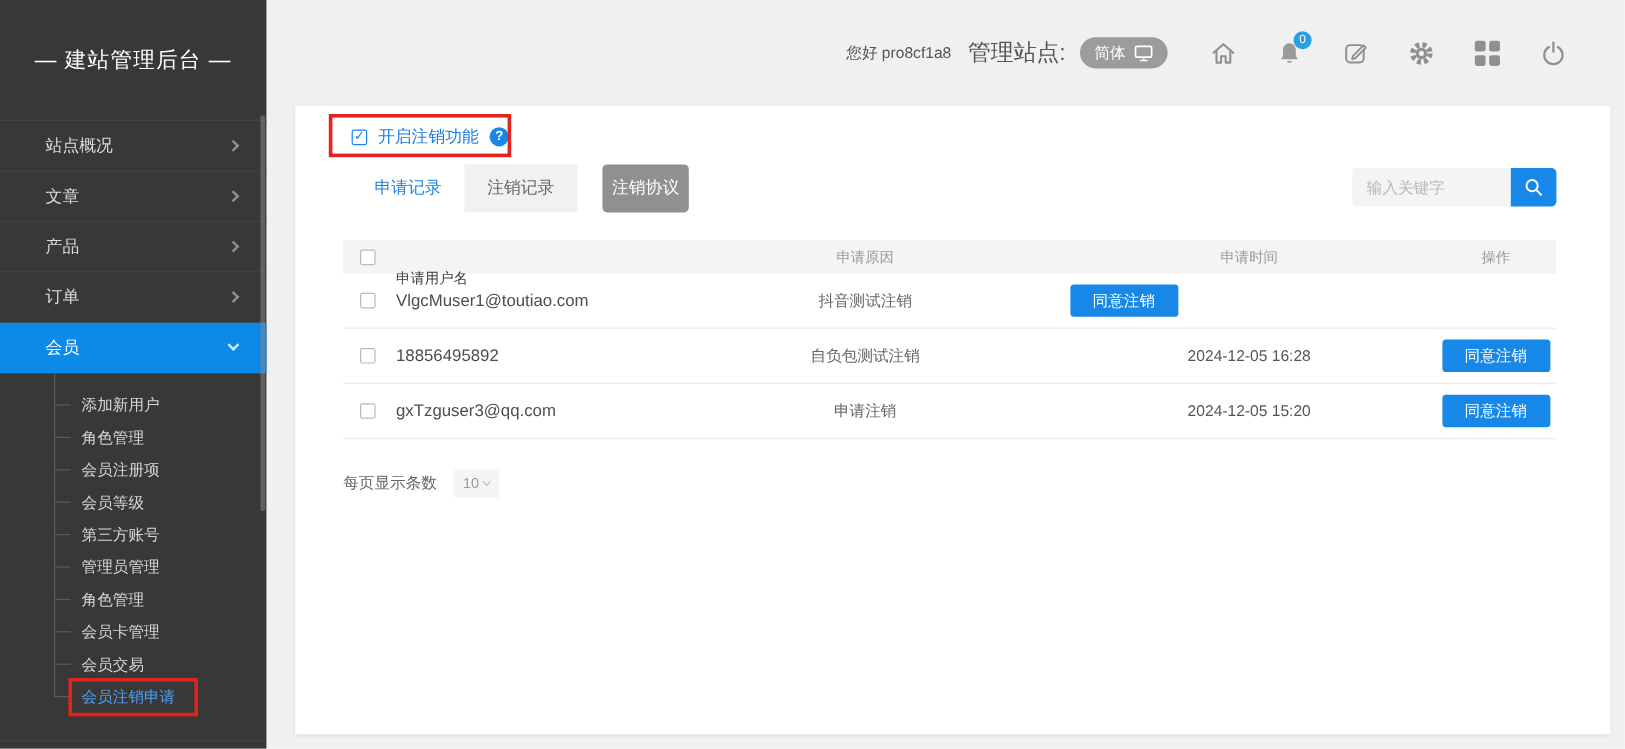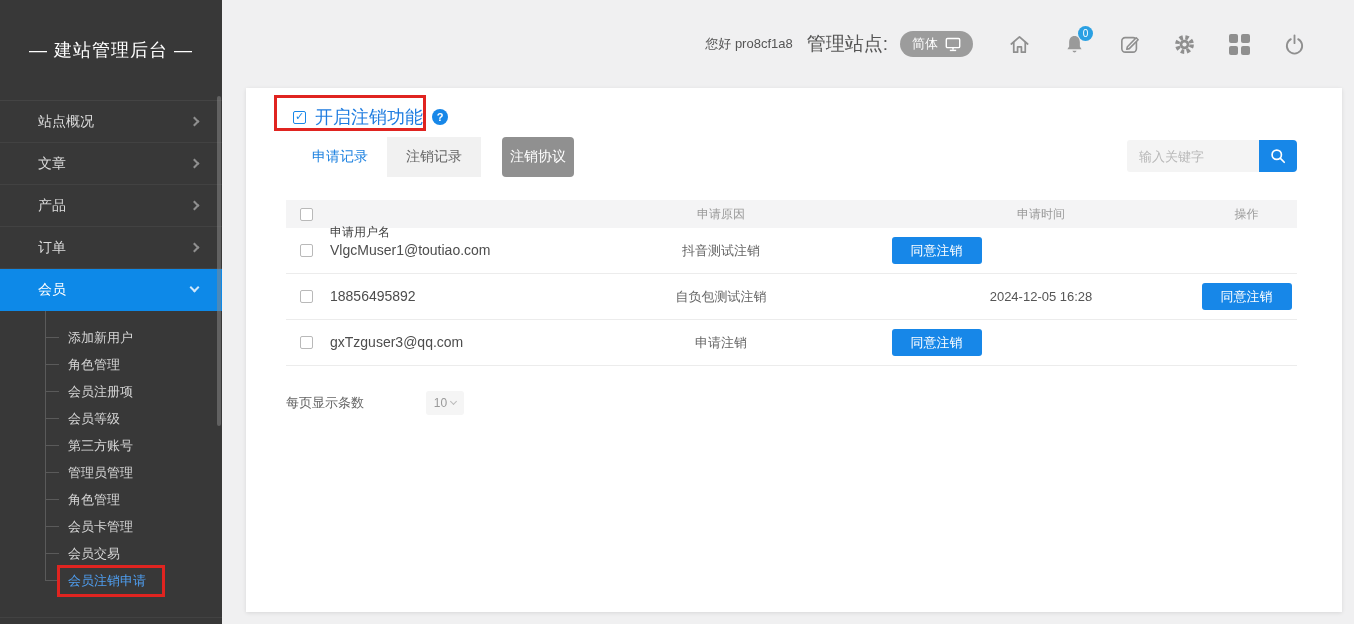--- a/index.html
+++ b/index.html
@@ -49,21 +49,21 @@
   
   .card { position:absolute; left:246px; top:88px; width:1096px; height:524px; background:#fff;
           box-shadow:0 1px 4px rgba(0,0,0,.10); }
 
   .toggle-row { position:absolute; left:47px; top:17px; display:flex; align-items:center; gap:9px; }
   .cb { width:13px; height:13px; border:1px solid #b9b9b9; border-radius:2px; background:#fff;
         position:relative; cursor:pointer; flex:none; }
   .cb.checked { border-color:#1787e8; }
   .cb.checked::after { content:"\2713"; position:absolute; left:1px; top:-2px; font-size:11px;
         font-weight:bold; color:#1787e8; }
-  .toggle-label { color:#1e7ce0; font-size:18px; }
+  .toggle-label { color:#1e7ce0; font-size:14px; }
   .qicon { width:16px; height:16px; border-radius:50%; background:#1787e8; color:#fff; font-size:11px;
         font-weight:bold; display:flex; align-items:center; justify-content:center; cursor:pointer; }
 
   .anno { position:absolute; border:3px solid #e02420; z-index:6; pointer-events:none; }
   .anno-toggle { left:28px; top:7px; width:152px; height:36px; }
   .anno-submenu { left:57px; top:565px; width:108px; height:32px; }
 
   .tabs { position:absolute; left:47px; top:49px; display:flex; }
   .tab { width:94px; height:40px; display:flex; align-items:center; justify-content:center;
          font-size:14px; cursor:pointer; }
@@ -88,21 +88,21 @@
   .c-reason { width:330px; text-align:center; color:#666; }
   .c-time { width:310px; text-align:center; color:#555; }
   .c-action { width:101px; display:flex; justify-content:center; }
   .thead .c-reason,.thead .c-time,.thead .c-action { color:#9a9a9a; }
   .btn-agree { width:90px; height:27px; background:#1787e8; color:#fff; border:none; border-radius:3px;
          font-size:13px; cursor:pointer; font-family:inherit; }
 
   .pagesize { position:absolute; left:40px; top:303px; display:flex; align-items:center; gap:14px; }
   .ps-label { color:#666; font-size:13px; }
   .ps-select { width:38px; height:24px; background:#f5f5f5; border-radius:3px; display:flex;
-         align-items:center; justify-content:center; gap:4px; color:#999; font-size:12px; cursor:pointer;margin-left:48px; }
+         align-items:center; justify-content:center; gap:4px; color:#999; font-size:12px; cursor:pointer; }
   .ps-chev { width:5px; height:5px; border-right:1px solid #bbb; border-bottom:1px solid #bbb;
          transform:rotate(45deg); margin-top:-3px; }
 </style>
 </head>
 <body>
 
 <div class="sidebar">
   <div class="sidebar-title">— 建站管理后台 —</div>
   <div class="menu">
     <div class="menu-item">
@@ -280,20 +280,21 @@
           <button class="btn-agree">同意注销</button>
         </span>
     </div>
 
     <div class="trow">
       <span class="c-check">
           <span class="cb"></span>
         </span>
       <span class="c-user"><span class="wrap">gxTzguser3@qq.com</span></span>
       <span class="c-reason">申请注销</span>
+      <span class="c-time">2024-12-05 15:20</span>
       <span class="c-action">
           <button class="btn-agree">同意注销</button>
         </span>
     </div>
   </div>
 
   <div class="pagesize">
     <span class="ps-label">每页显示条数</span>
     <div class="ps-select">
       <span>10</span>

